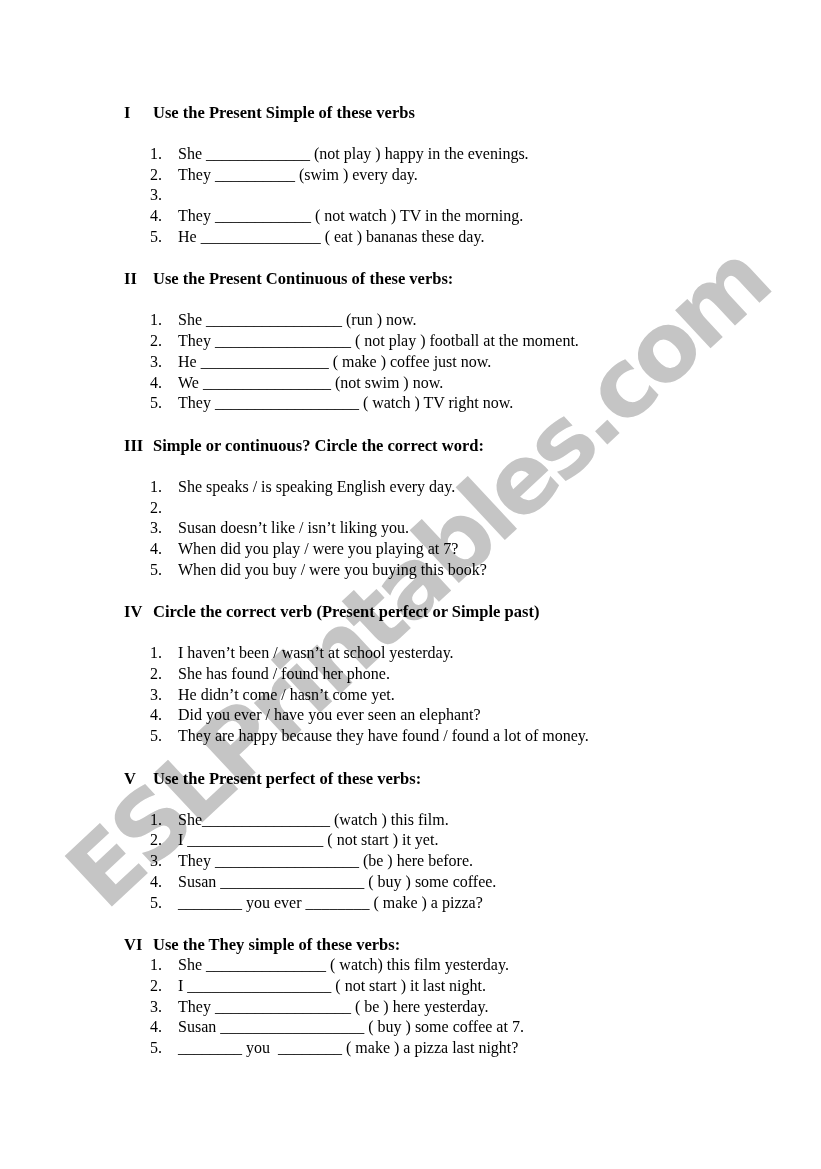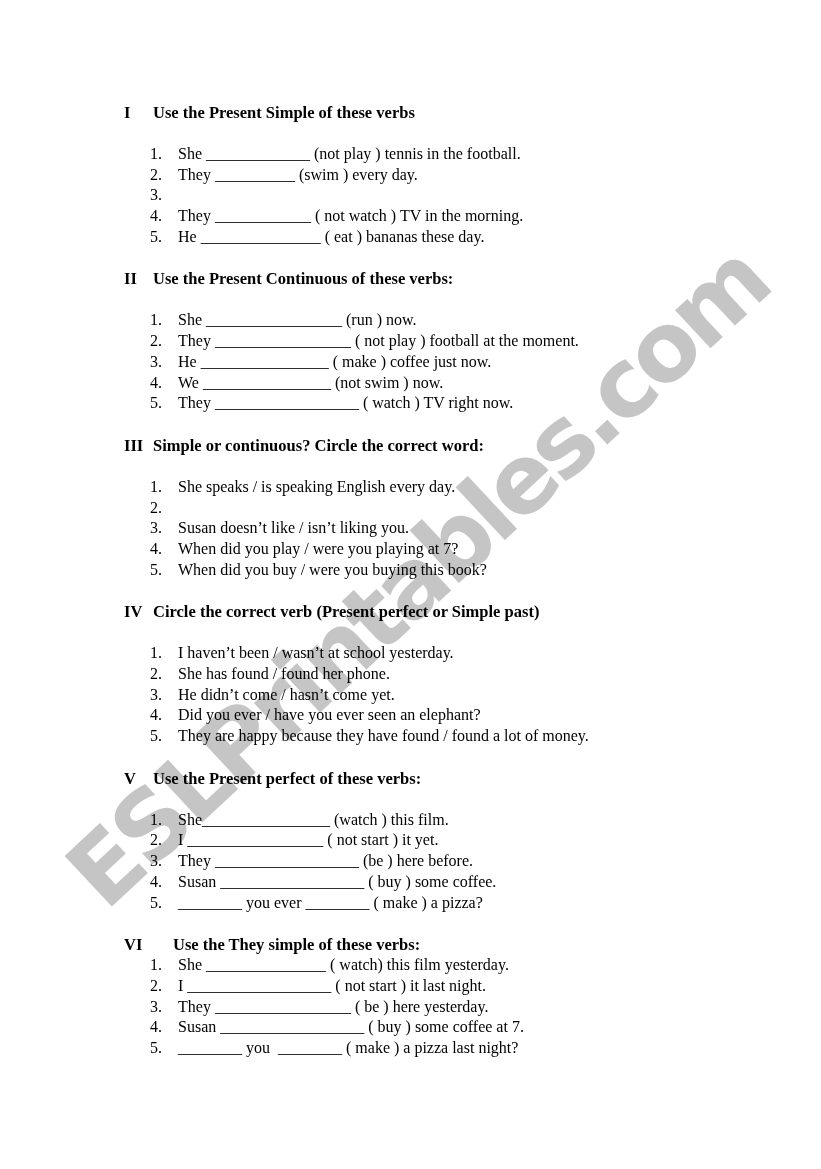--- a/index.html
+++ b/index.html
@@ -36,21 +36,21 @@
   .section { margin: 0 0 21px 0; }
   .heading {
     display: flex;
     margin: 0 0 21px 124px;
     font-size: 16.5px;
     line-height: 21px;
     font-weight: bold;
   }
   .heading .numeral { width: 29px; flex: 0 0 auto; }
   .heading .title { white-space: pre-wrap; }
-  .section:last-child .heading { margin-bottom: 0; gap: 20px; }
+  .section:last-child .heading { margin-bottom: 0; }
   .items { list-style: none; margin: 0 0 0 150px; padding: 0; }
   .item {
     display: flex;
     font-size: 16px;
     line-height: 20.7px;
     height: 20.7px;
   }
   .item .num { width: 28px; flex: 0 0 auto; }
   .item .text { white-space: pre-wrap; }
   .item .u {
@@ -66,21 +66,21 @@
   <div class="content">
     <div id="sections">
         <section class="section">
           <h2 class="heading">
             <span class="numeral">I</span>
             <span class="title">Use the Present Simple of these verbs</span>
           </h2>
           <ol class="items">
             <li class="item">
               <span class="num">1.</span>
-              <span class="text"><span>She _____________ (not play ) tennis in the football.</span></span>
+              <span class="text"><span>She _____________ (not play ) happy in the evenings.</span></span>
             </li>
             <li class="item">
               <span class="num">2.</span>
               <span class="text"><span>They __________ (swim ) every day.</span></span>
             </li>
             <li class="item">
               <span class="num">3.</span>
             </li>
             <li class="item">
               <span class="num">4.</span>

